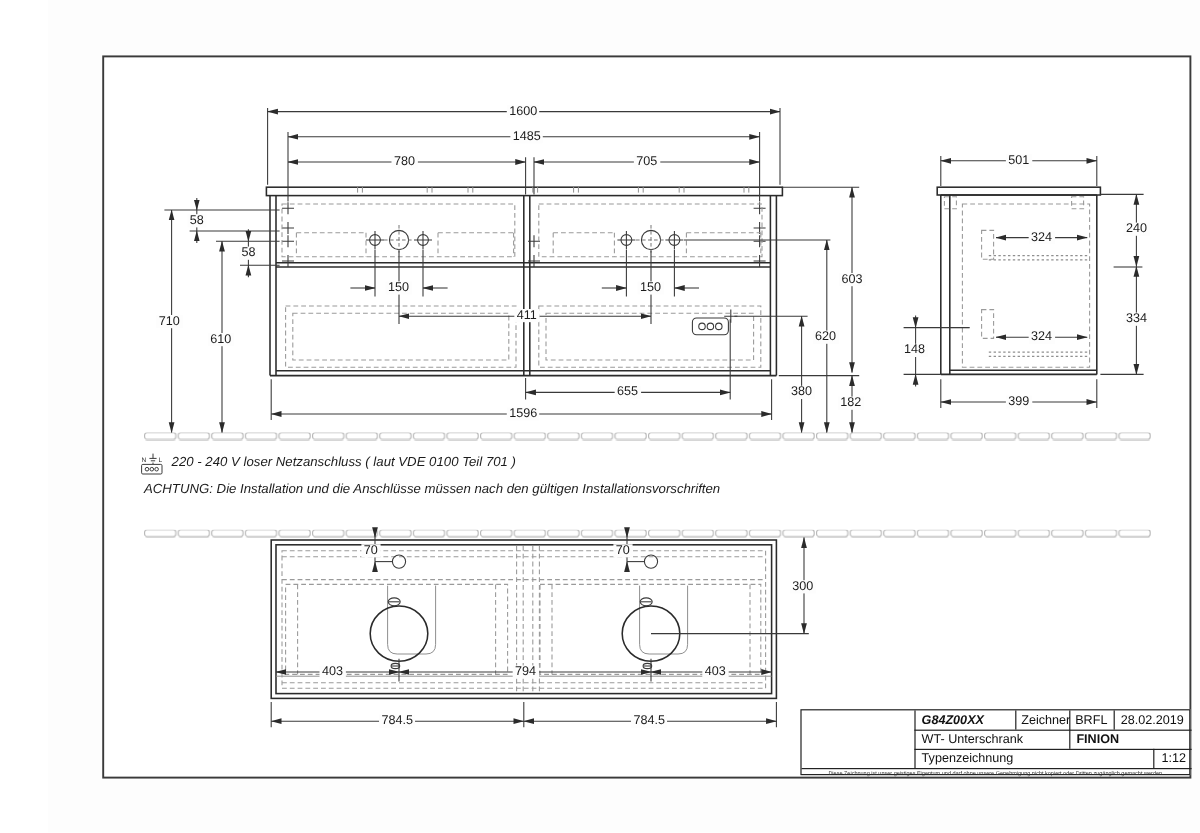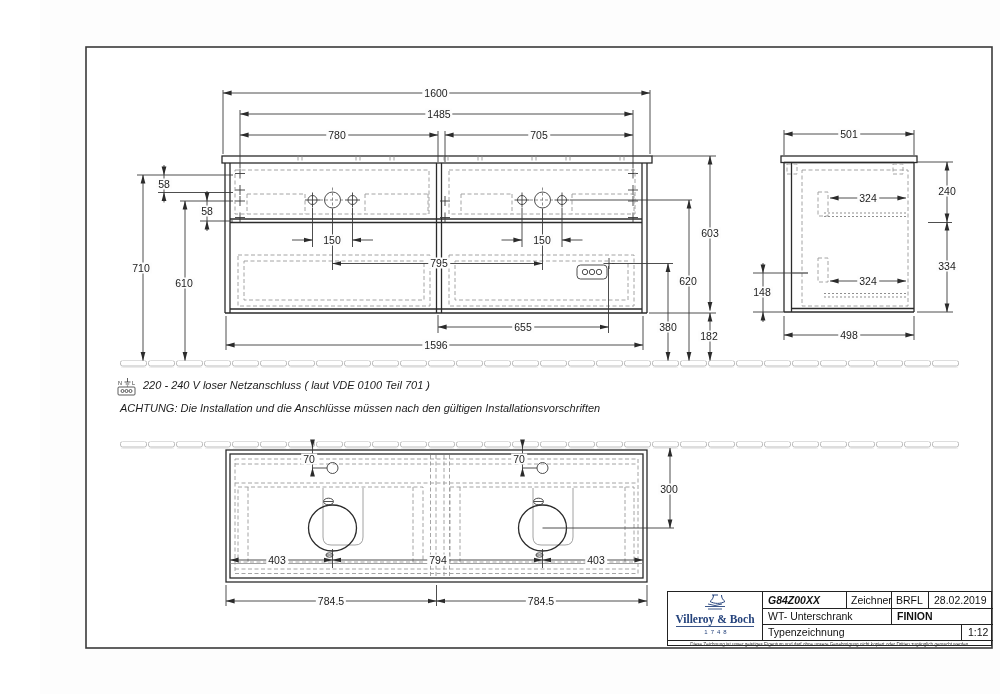--- a/index.html
+++ b/index.html
@@ -304,35 +304,35 @@
 <div class="dim-label" style="left:396px;top:93px">1600</div>
 <div class="dim-label" style="left:399px;top:114px">1485</div>
 <div class="dim-label" style="left:297px;top:135px">780</div>
 <div class="dim-label" style="left:499px;top:135px">705</div>
 <div class="dim-label" style="left:124px;top:184px">58</div>
 <div class="dim-label" style="left:167px;top:211px">58</div>
 <div class="dim-label" style="left:101px;top:268px">710</div>
 <div class="dim-label" style="left:144px;top:283px">610</div>
 <div class="dim-label" style="left:292px;top:240px">150</div>
 <div class="dim-label" style="left:502px;top:240px">150</div>
-<div class="dim-label" style="left:399px;top:263px">795</div>
+<div class="dim-label" style="left:399px;top:263px">411</div>
 <div class="dim-label" style="left:483px;top:327px">655</div>
 <div class="dim-label" style="left:396px;top:345px">1596</div>
 <div class="dim-label" style="left:670px;top:233px">603</div>
 <div class="dim-label" style="left:648px;top:281px">620</div>
 <div class="dim-label" style="left:628px;top:327px">380</div>
 <div class="dim-label" style="left:669px;top:336px">182</div>
 
 <div class="dim-label" style="left:809px;top:134px">501</div>
 <div class="dim-label" style="left:907px;top:191px">240</div>
 <div class="dim-label" style="left:828px;top:198px">324</div>
 <div class="dim-label" style="left:828px;top:281px">324</div>
 <div class="dim-label" style="left:907px;top:266px">334</div>
 <div class="dim-label" style="left:722px;top:292px">148</div>
-<div class="dim-label" style="left:809px;top:335px">498</div>
+<div class="dim-label" style="left:809px;top:335px">399</div>
 
 <div class="dim-label" style="left:269px;top:459px">70</div>
 <div class="dim-label" style="left:479px;top:459px">70</div>
 <div class="dim-label" style="left:629px;top:489px">300</div>
 <div class="dim-label" style="left:237px;top:560px">403</div>
 <div class="dim-label" style="left:398px;top:560px">794</div>
 <div class="dim-label" style="left:556px;top:560px">403</div>
 <div class="dim-label" style="left:291px;top:601px">784.5</div>
 <div class="dim-label" style="left:501px;top:601px">784.5</div>
 
@@ -343,31 +343,20 @@
 
   <div class="tb-line" style="left:94px;top:0;width:1px;height:48px"></div>
   <div class="tb-line" style="left:94px;top:16px;width:231px;height:1px"></div>
   <div class="tb-line" style="left:94px;top:32px;width:231px;height:1px"></div>
   <div class="tb-line" style="left:0;top:48px;width:325px;height:1px"></div>
   <div class="tb-line" style="left:178px;top:0;width:1px;height:16px"></div>
   <div class="tb-line" style="left:223px;top:0;width:1px;height:32px"></div>
   <div class="tb-line" style="left:260px;top:0;width:1px;height:16px"></div>
   <div class="tb-line" style="left:293px;top:32px;width:1px;height:16px"></div>
 
-  <div style="position:absolute;left:0;top:0;width:94px;height:48px;">
-    <svg width="94" height="48" viewBox="0 0 94 48">
-      <g stroke="#25437c" fill="none" stroke-width="1">
-        <path d="M44,3 h6 M45.5,3 c0,3 -1.5,5 -3.5,6.5 c4.5,2.5 10.5,2.5 15,0 c-2,-1.5 -3.5,-3.5 -3.5,-6.5"></path>
-        <path d="M40,12 q7,3 14,0 M37,14.5 h20 M40,17 h14" stroke-width="0.9"></path>
-        <path d="M8,34.5 h78" stroke-width="0.9"></path>
-      </g>
-    </svg>
-    <div class="brand-name" style="left:47px;top:21px">Villeroy &amp; Boch</div>
-    <div class="brand-year" style="left:49px;top:37px">1748</div>
-  </div>
 
   <div class="tb-text" style="left:100px;top:3px;font-weight:bold;font-style:italic">G84Z00XX</div>
   <div class="tb-text" style="left:183px;top:3px">Zeichner</div>
   <div class="tb-text" style="left:228px;top:3px">BRFL</div>
   <div class="tb-text" style="left:266px;top:3px">28.02.2019</div>
 
   <div class="tb-text" style="left:100px;top:19px;font-weight:normal">WT- Unterschrank</div>
   <div class="tb-text" style="left:229px;top:19px;font-weight:bold">FINION</div>
 
   <div class="tb-text" style="left:100px;top:35px">Typenzeichnung</div>

